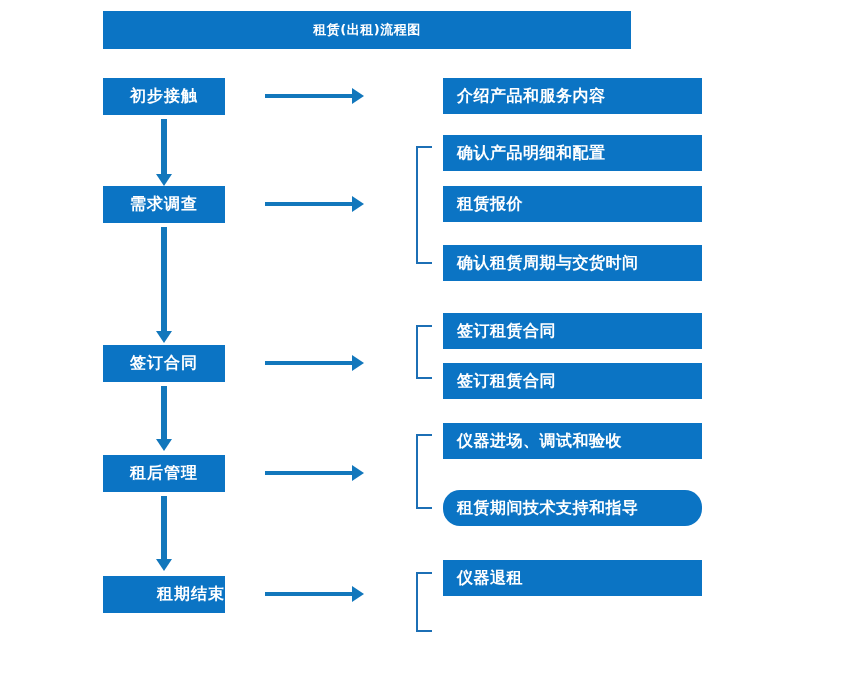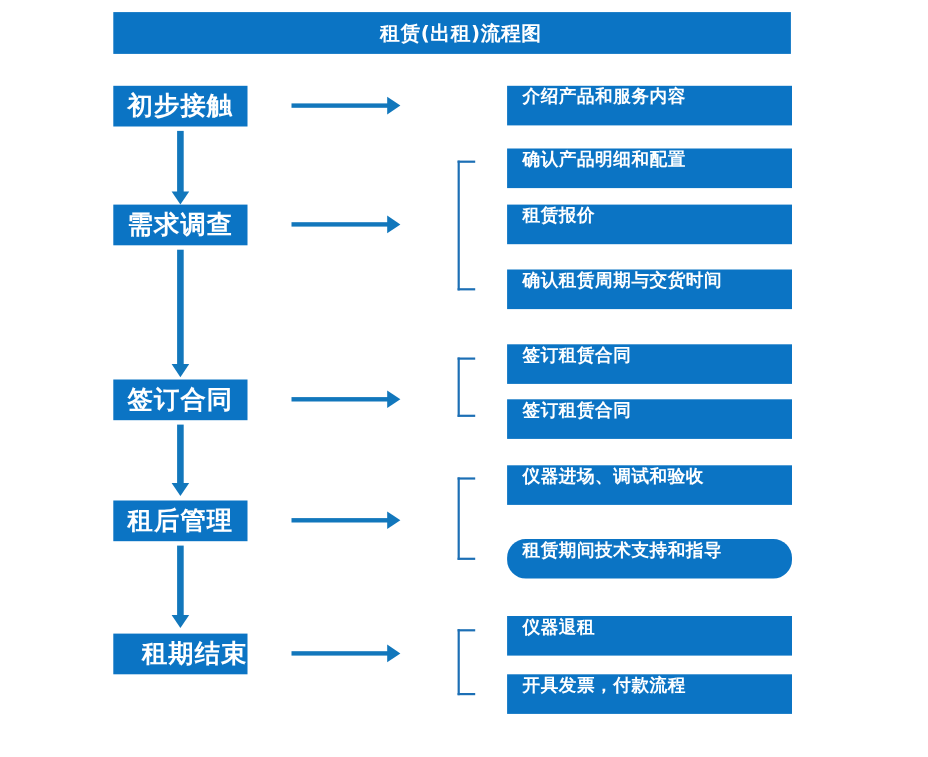--- a/index.html
+++ b/index.html
@@ -19,59 +19,58 @@
     left: 0;
     top: 0;
     width: 844px;
     height: 688px;
   }
   
   .title-bar {
     position: absolute;
     left: 103px;
     top: 11px;
-    width: 600px;
+    width: 528px;
     height: 38px;
     background: #0B74C4;
     color: #ffffff;
-    font-size: 18px;
+    font-size: 13px;
     font-weight: bold;
     display: flex;
     align-items: center;
     justify-content: center;
     letter-spacing: 0.5px;
-    padding-left: 16px;
   }
   
   .stage-box {
     position: absolute;
     left: 103px;
     width: 122px;
     height: 37px;
     background: #0B74C4;
     color: #ffffff;
-    font-size: 23px;
+    font-size: 16px;
     font-weight: bold;
     display: flex;
     align-items: center;
     justify-content: center;
     letter-spacing: 1px;
   }
   
   .detail-box {
     position: absolute;
-    left: 461px;
+    left: 443px;
     width: 259px;
     height: 36px;
     background: #0B74C4;
     color: #ffffff;
     font-size: 16px;
     font-weight: bold;
     display: flex;
-    align-items: flex-start;
+    align-items: center;
     padding-left: 14px;
     box-sizing: border-box;
     letter-spacing: 0.5px;
   }
   
   .v-arrow {
     position: absolute;
     left: 161px;
     width: 6px;
     background: #1277BC;
@@ -158,23 +157,20 @@
   </div>
   <div class="detail-box" style="top: 423px;">
     <span>仪器进场、调试和验收</span>
   </div>
   <div class="detail-box" style="top: 490px; border-radius: 17px;">
     <span>租赁期间技术支持和指导</span>
   </div>
   <div class="detail-box" style="top: 560px;">
     <span>仪器退租</span>
   </div>
-  <div class="detail-box" style="top: 613px;">
-    <span>开具发票，付款流程</span>
-  </div>
 
   <div class="v-arrow" style="top: 119px; height: 56px;"></div>
   <div class="v-arrow" style="top: 227px; height: 105px;"></div>
   <div class="v-arrow" style="top: 386px; height: 54px;"></div>
   <div class="v-arrow" style="top: 496px; height: 64px;"></div>
 
   <div class="h-arrow" style="top: 94px;"></div>
   <div class="h-arrow" style="top: 202px;"></div>
   <div class="h-arrow" style="top: 361px;"></div>
   <div class="h-arrow" style="top: 471px;"></div>

